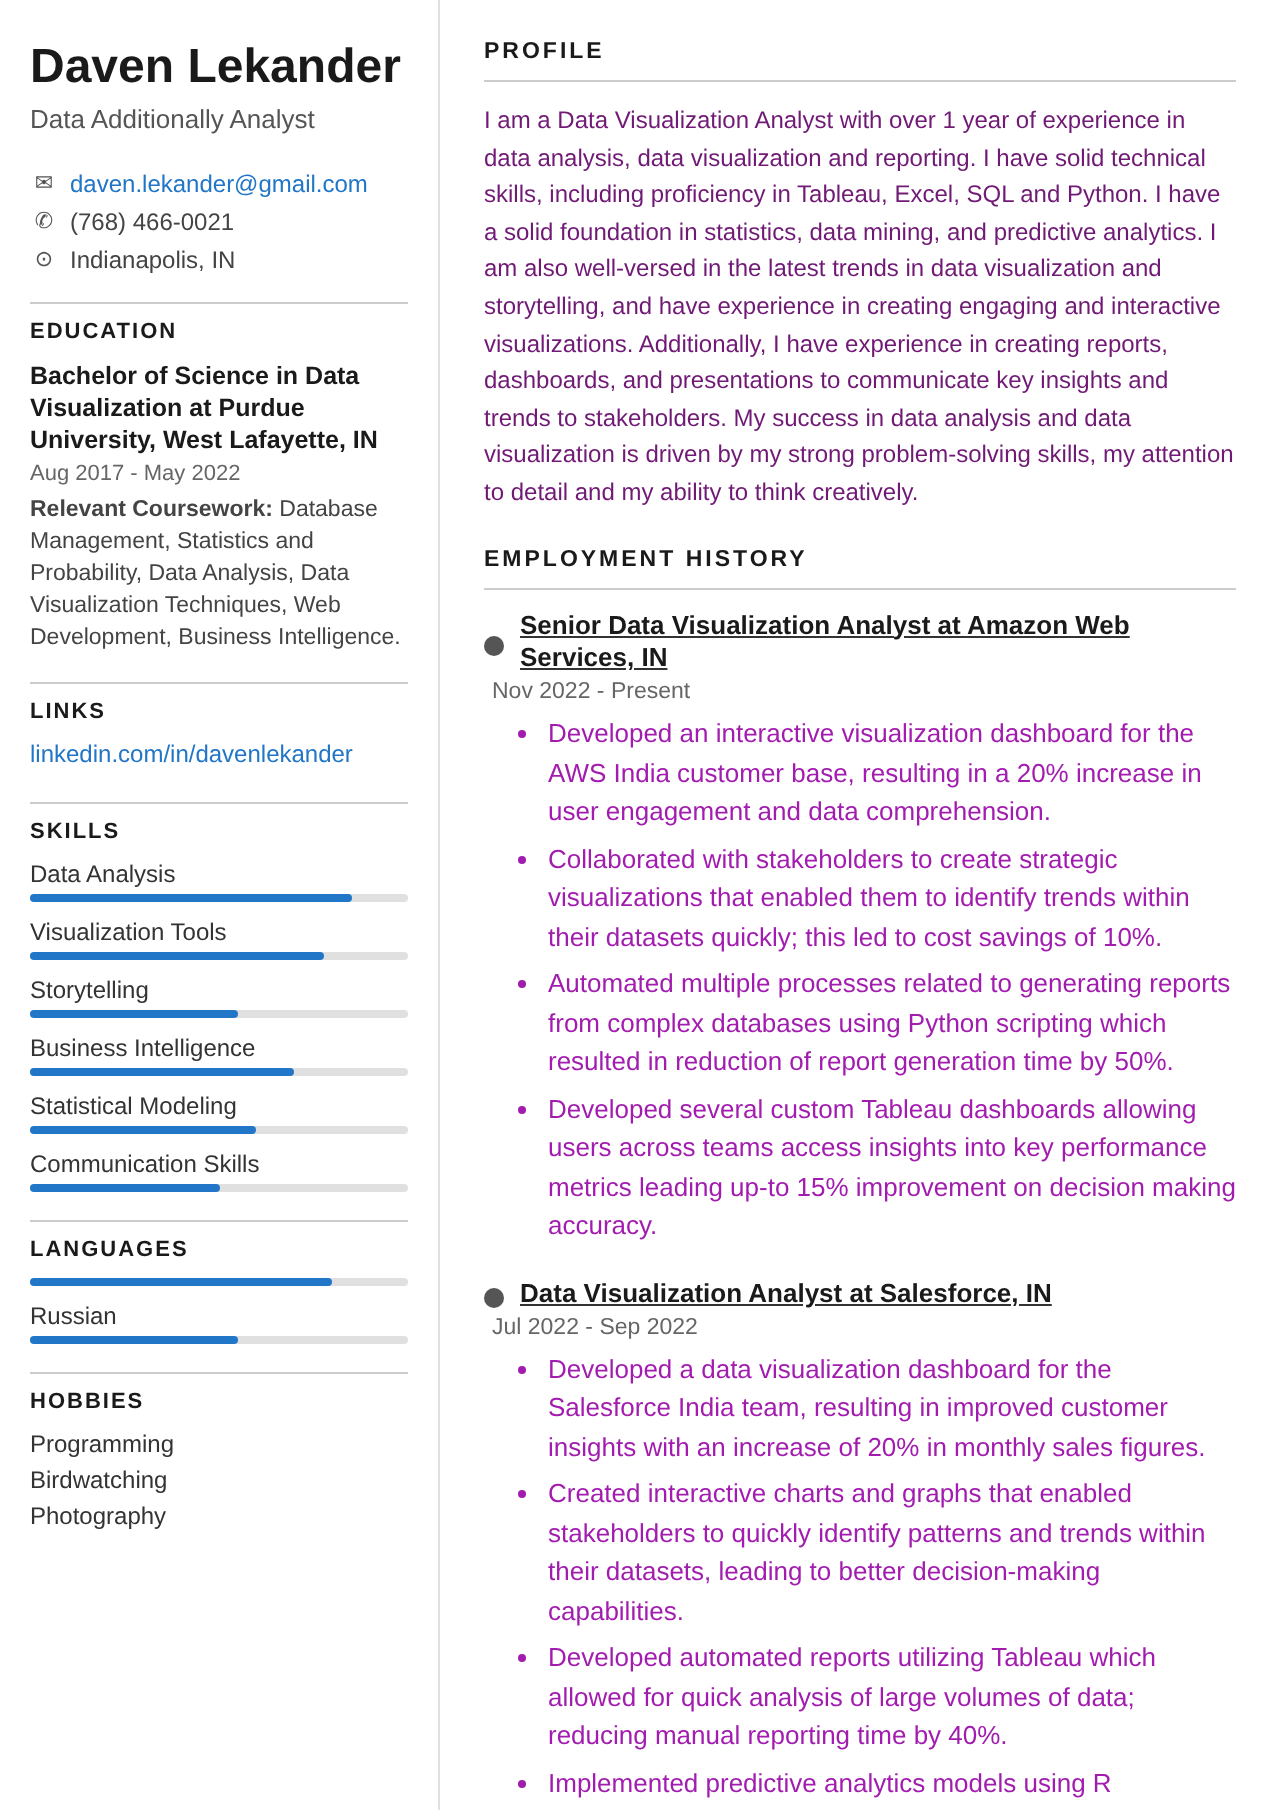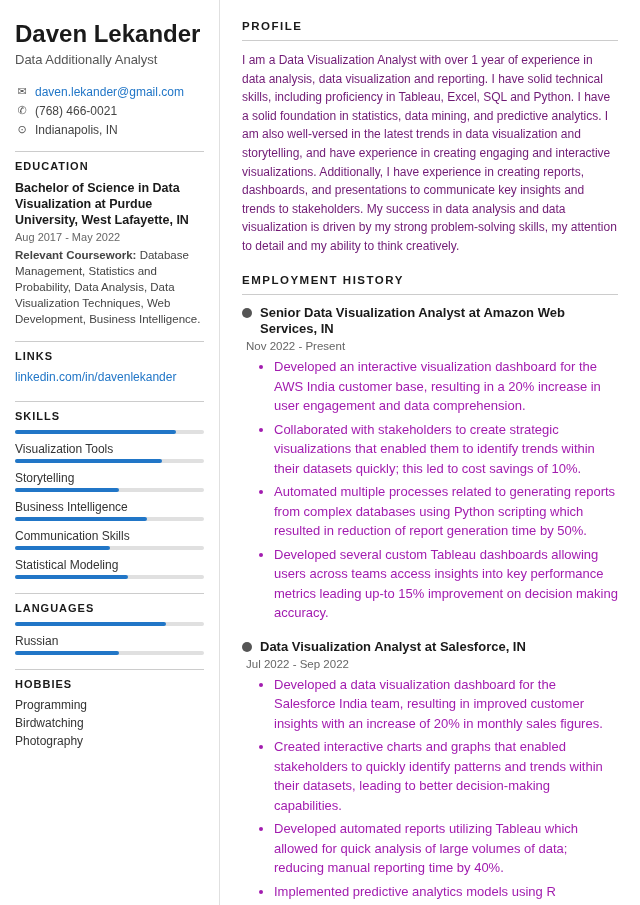--- a/index.html
+++ b/index.html
@@ -150,23 +150,24 @@
       font-size: 12px;
       color: #701a75;
       line-height: 1.55;
       margin-bottom: 18px;
     }
     .employment-section {
       margin-bottom: 16px;
     }
     .job-header {
       display: flex;
-      align-items: flex-start;
+      align-items: center;
       gap: 8px;
       margin-bottom: 2px;
+      text-decoration: underline;
     }
     .job-dot {
       width: 10px;
       height: 10px;
       border-radius: 50%;
       background: #555;
       margin-top: 3px;
       flex-shrink: 0;
     }
     .job-title {
@@ -229,20 +230,21 @@
 
     <hr class="section-divider">
     <div class="section-title">Links</div>
     <a class="link-item" href="#">linkedin.com/in/davenlekander</a>
 
     <hr class="section-divider">
     <div class="section-title">Skills</div>
 
     <div id="skills-container">
         <div class="skill-item">
+      <div class="skill-label">Data Analysis</div>
       <div class="skill-bar-bg">
         <div class="skill-bar-fill" style="width:85%"></div>
       </div>
     </div>
         <div class="skill-item">
       <div class="skill-label">Visualization Tools</div>
       <div class="skill-bar-bg">
         <div class="skill-bar-fill" style="width:78%"></div>
       </div>
     </div>
@@ -252,29 +254,29 @@
         <div class="skill-bar-fill" style="width:55%"></div>
       </div>
     </div>
         <div class="skill-item">
       <div class="skill-label">Business Intelligence</div>
       <div class="skill-bar-bg">
         <div class="skill-bar-fill" style="width:70%"></div>
       </div>
     </div>
         <div class="skill-item">
+      <div class="skill-label">Statistical Modeling</div>
+      <div class="skill-bar-bg">
+        <div class="skill-bar-fill" style="width:60%"></div>
+      </div>
+    </div>
+        <div class="skill-item">
       <div class="skill-label">Communication Skills</div>
       <div class="skill-bar-bg">
         <div class="skill-bar-fill" style="width:50%"></div>
-      </div>
-    </div>
-        <div class="skill-item">
-      <div class="skill-label">Statistical Modeling</div>
-      <div class="skill-bar-bg">
-        <div class="skill-bar-fill" style="width:60%"></div>
       </div>
     </div>
       </div>
 
     <hr class="section-divider">
     <div class="section-title">Languages</div>
 
     <div id="languages-container">
         <div class="language-item">
       <div class="skill-bar-bg">

